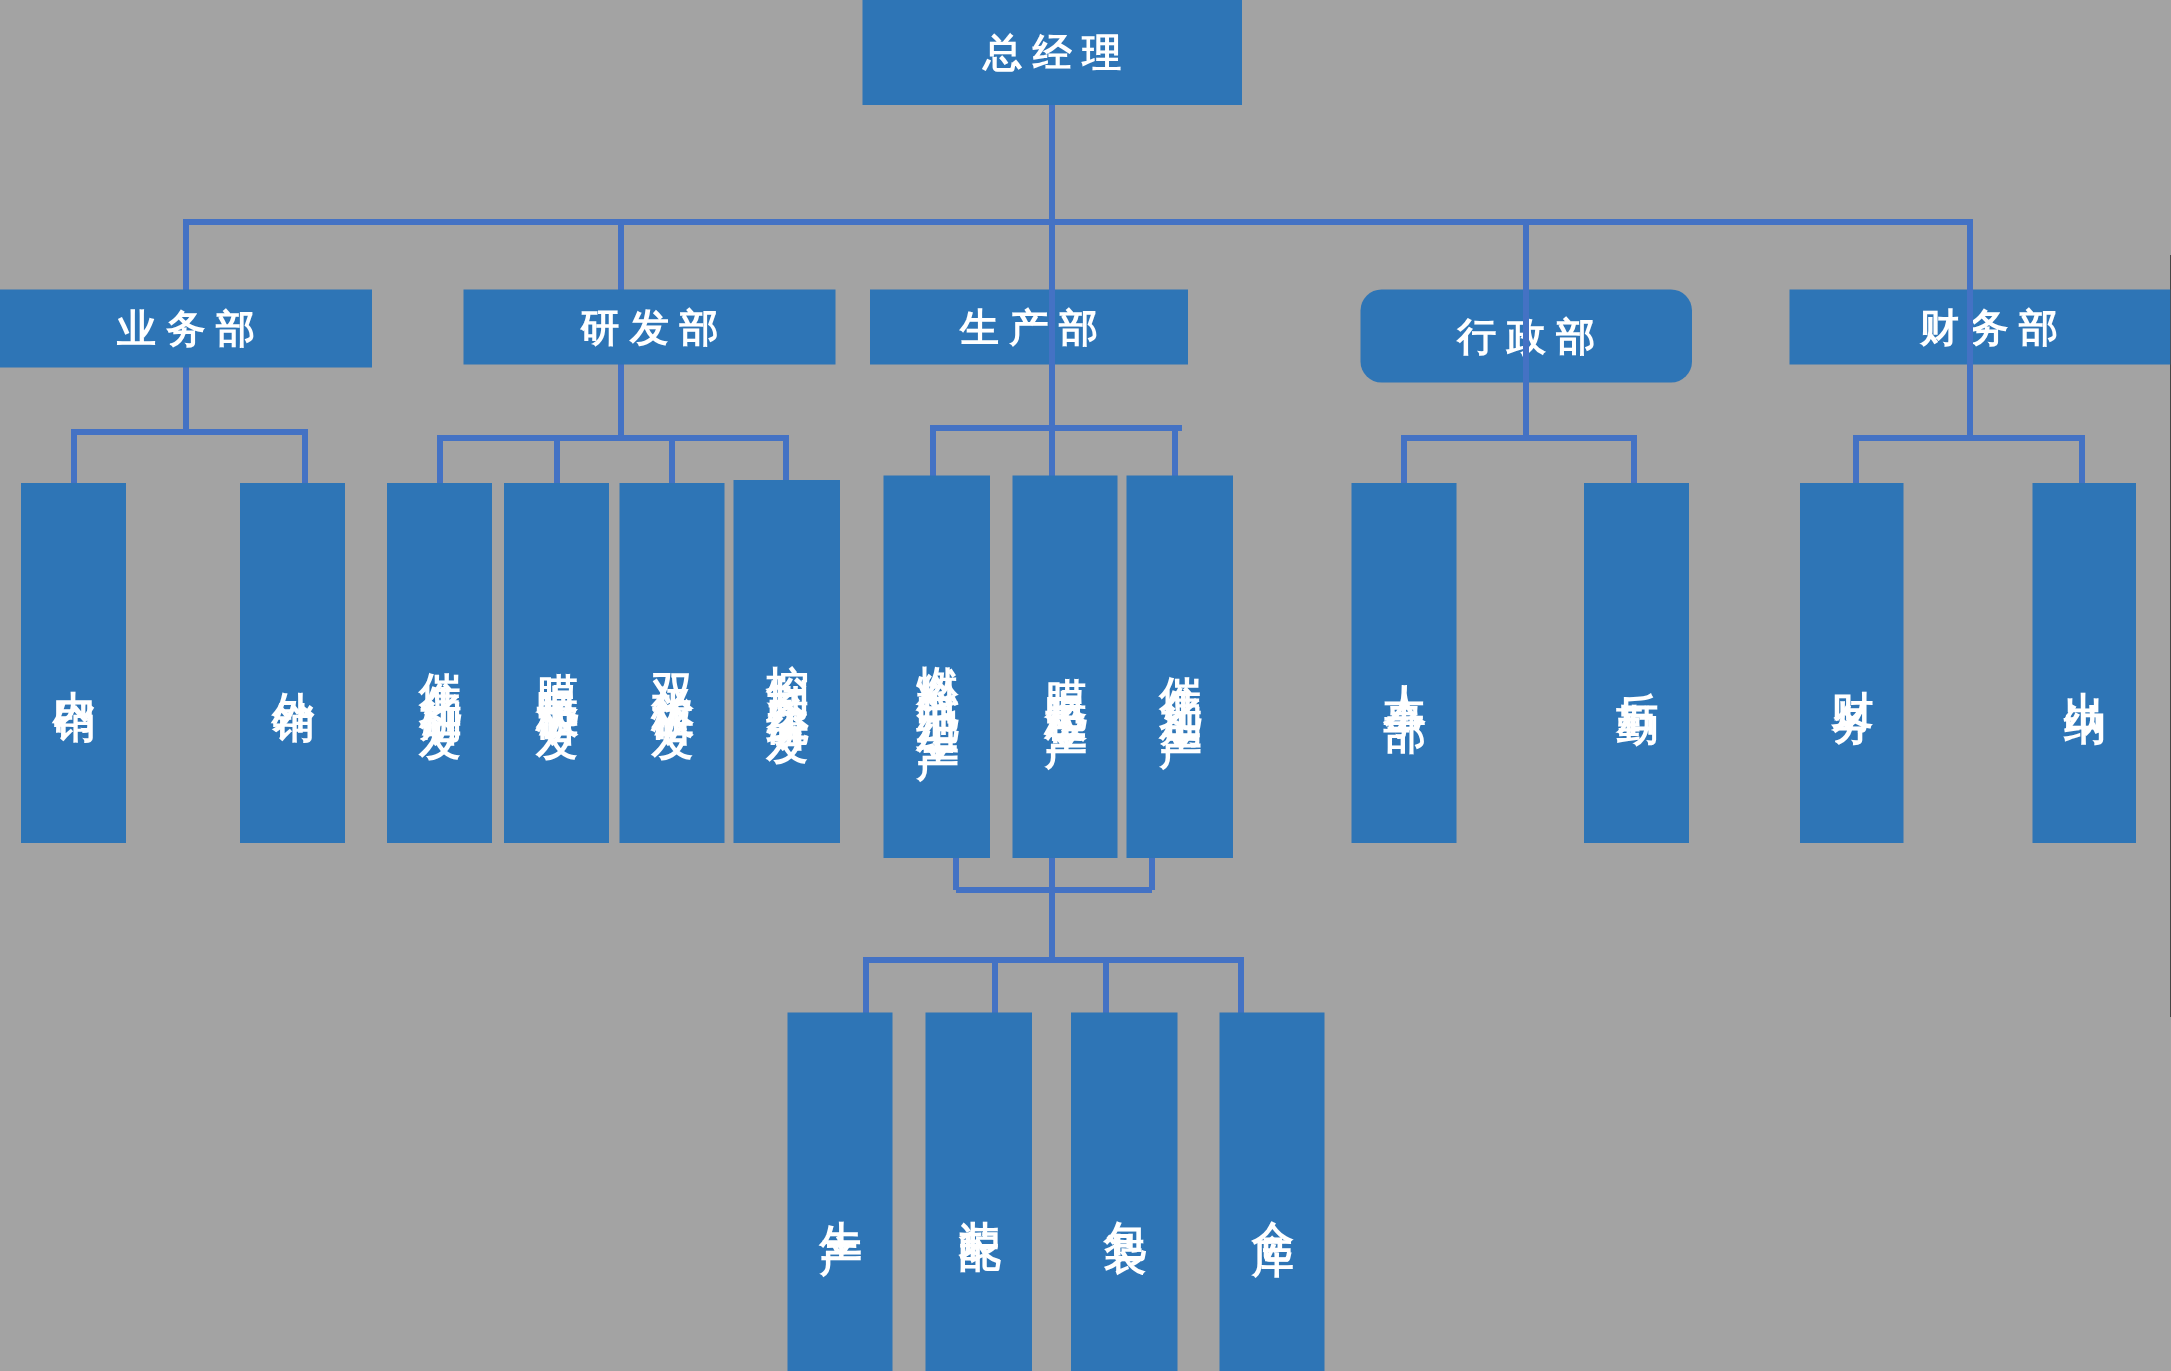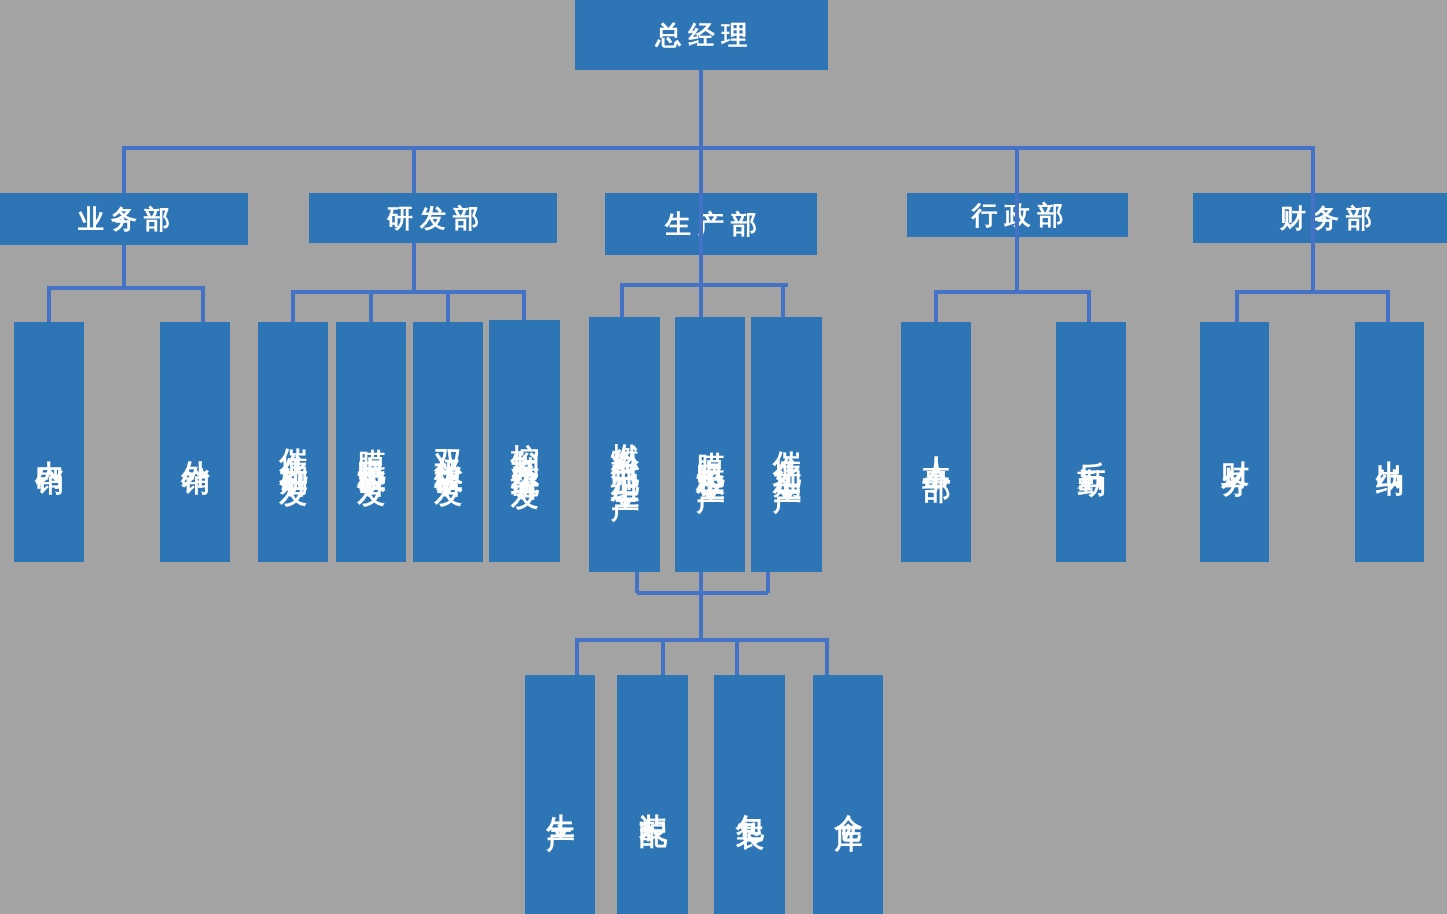--- a/index.html
+++ b/index.html
@@ -83,24 +83,24 @@
   <div class="node" style="left:575px; top:0; width:253px; height:70px;">
     <span class="hlabel">总经理</span>
   </div>
 
   <div class="node" style="left:0; top:193px; width:248px; height:52px;">
     <span class="hlabel">业务部</span>
   </div>
   <div class="node" style="left:290px; top:193px; width:248px; height:50px;margin-left:19px;">
     <span class="hlabel">研发部</span>
   </div>
-  <div class="node" style="left:605px; top:193px; width:212px; height:62px;">
+  <div class="node" style="left:580px; top:193px; width:212px; height:50px;">
     <span class="hlabel">生产部</span>
   </div>
-  <div class="node" style="left:907px; top:193px; width:221px; height:44px;">
+  <div class="node" style="left:907px; top:193px; width:221px; height:62px;border-radius:14px;">
     <span class="hlabel">行政部</span>
   </div>
   <div class="node" style="left:1181px; top:193px; width:266px; height:50px;margin-left:12px;">
     <span class="hlabel">财务部</span>
   </div>
 
   <div class="node" style="left:14px; top:322px; width:70px; height:240px;">
     <span class="vlabel">内销</span>
   </div>
   <div class="node" style="left:160px; top:322px; width:70px; height:240px;">

